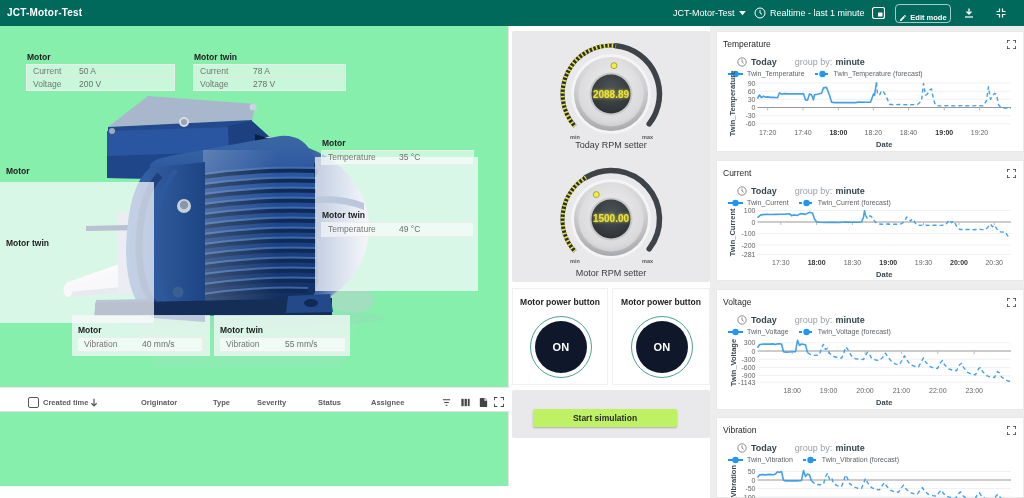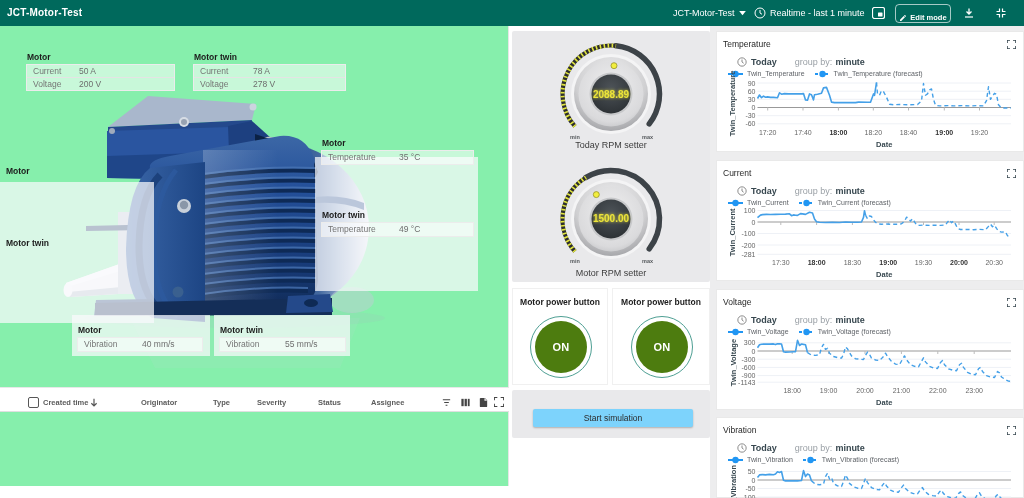--- a/index.html
+++ b/index.html
@@ -23,23 +23,23 @@
 .card{position:absolute;background:#fff}
 .gcard{position:absolute;left:512px;width:198px;background:#e9e9eb;border-radius:2px;text-align:center}
 .knobsvg{position:absolute;left:0;top:0}
 .gcard{overflow:hidden}
 .ktitle{position:absolute;left:0;right:0;font-size:9px;color:#3c3c3c}
 .kval{font-size:10px;font-weight:bold;fill:#ece43a}
 .kmm{font-size:5.5px;fill:#55595c;font-weight:bold}
 .pwcard{position:absolute;background:#fff;border:1px solid #f0f0f0}
 .pwt{position:absolute;top:8px;left:0;right:0;text-align:center;font-size:8.5px;font-weight:bold;color:#1d1d1d}
 .oncirc{position:absolute;width:62px;height:62px;border-radius:50%;border:1px solid #4e9f93;display:flex;align-items:center;justify-content:center}
-.oninner{width:52px;height:52px;border-radius:50%;background:#4d7c0f;color:#fff;font-size:11px;font-weight:bold;display:flex;align-items:center;justify-content:center;letter-spacing:.3px}
-.simbtn{position:absolute;left:21px;top:19px;width:160px;height:18px;background:#7dd3fc;border-radius:2px;
-box-shadow:0 1px 2px rgba(0,0,0,.25);font-size:8.5px;font-weight:normal;color:#2b2b2b;display:flex;align-items:center;justify-content:center}
+.oninner{width:52px;height:52px;border-radius:50%;background:#0f172a;color:#fff;font-size:11px;font-weight:bold;display:flex;align-items:center;justify-content:center;letter-spacing:.3px}
+.simbtn{position:absolute;left:21px;top:19px;width:144px;height:18px;background:#bef264;border-radius:2px;
+box-shadow:0 1px 2px rgba(0,0,0,.25);font-size:8.5px;font-weight:bold;color:#2b2b2b;display:flex;align-items:center;justify-content:center}
 .rightbg{position:absolute;left:710px;top:26px;width:314px;height:472px;background:#ededee}
 .chart{left:716px;width:308px;border:1px solid #e9e9e9}
 .ctitle{position:absolute;left:6px;top:7px;font-size:8.5px;color:#282828}
 .cfull{position:absolute;right:7px;top:8px}
 .crow{position:absolute;left:20px;top:25px;display:flex;align-items:center;font-size:9px}
 .ctoday{font-weight:bold;color:#37474f;margin-right:18px}
 .cgroup{color:#9aa0a6;margin-right:3px}
 .cmin{font-weight:bold;color:#37474f}
 .cleg{position:absolute;left:11px;top:37.5px;display:flex;align-items:center;font-size:7px;color:#5f6368}
 .cleg span{margin-left:4px}

